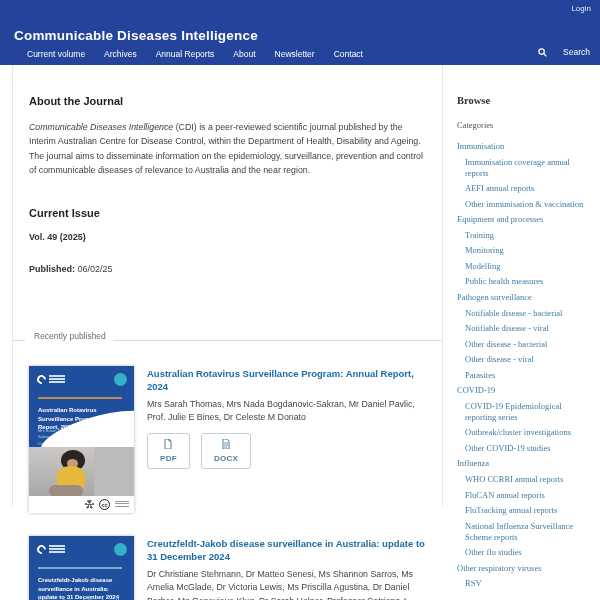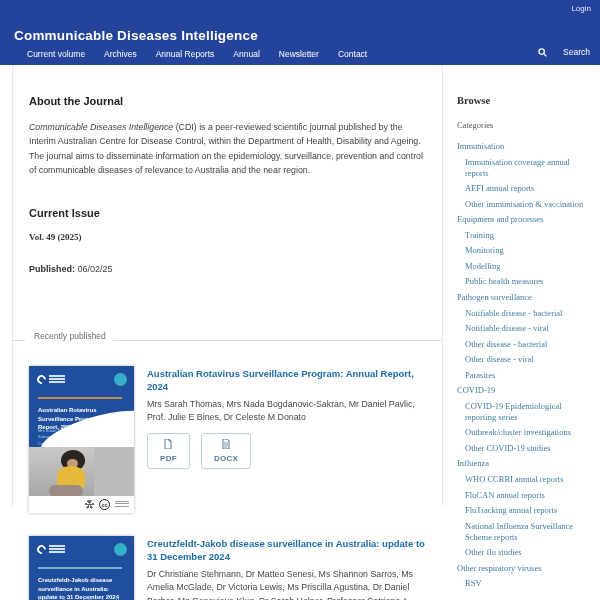--- a/index.html
+++ b/index.html
@@ -18,21 +18,21 @@
 
   
   .page { display:flex; height:441px; padding-left:12px; }
   .main { width:431px; border-left:1px solid #e8e8e8; border-right:1px solid #e8e8e8; padding:30px 16px 0 16px; }
   .sidebar { flex:1; padding:30px 10px 7px 14px;font-family:Liberation Serif, serif; }
 
   
   h2.sec { font-size:11px; color:#222; font-weight:bold; margin-bottom:13px; }
   .about-p { font-size:8.8px; line-height:1.62; color:#3f3f3f; max-width:404px; }
   .ci-wrap { margin-top:30px; }
-  .vol { font-size:9px; font-weight:bold; color:#333; margin-bottom:22px;font-family:Liberation Serif, serif; }
+  .vol { font-size:9px; font-weight:bold; color:#333; margin-bottom:22px; }
   .pub { font-size:9px; color:#3f3f3f; }
   .pub b { color:#333; }
 
   .divider { display:flex; align-items:center; margin:57px -16px 17px -16px; }
   .divider .ln { height:1px; background:#ddd; }
   .divider .ln.s { width:12px; }
   .divider .ln.l { flex:1; }
   .divider .txt { font-size:8.5px; color:#6d6d6d; margin:0 7px 8px 9px; }
 
   .article { display:flex; gap:13px; margin-bottom:23px; }
@@ -85,21 +85,21 @@
 <body>
 
 <header class="hdr">
   <a class="login">Login</a>
   <h1 class="jtitle">Communicable Diseases Intelligence</h1>
   <nav class="nav">
     <ul>
         <li><a>Current volume</a></li>
         <li><a>Archives</a></li>
         <li><a>Annual Reports</a></li>
-        <li><a>Annual</a></li>
+        <li><a>About</a></li>
         <li><a>Newsletter</a></li>
         <li><a>Contact</a></li>
       </ul>
     <a class="searchbtn">
       <svg width="9" height="9" viewBox="0 0 10 10">
         <circle cx="4" cy="4" r="3" fill="none" stroke="#fff" stroke-width="1.4"></circle>
         <line x1="6.4" y1="6.4" x2="9.3" y2="9.3" stroke="#fff" stroke-width="1.4"></line>
       </svg>
       <span>Search</span>
     </a>

